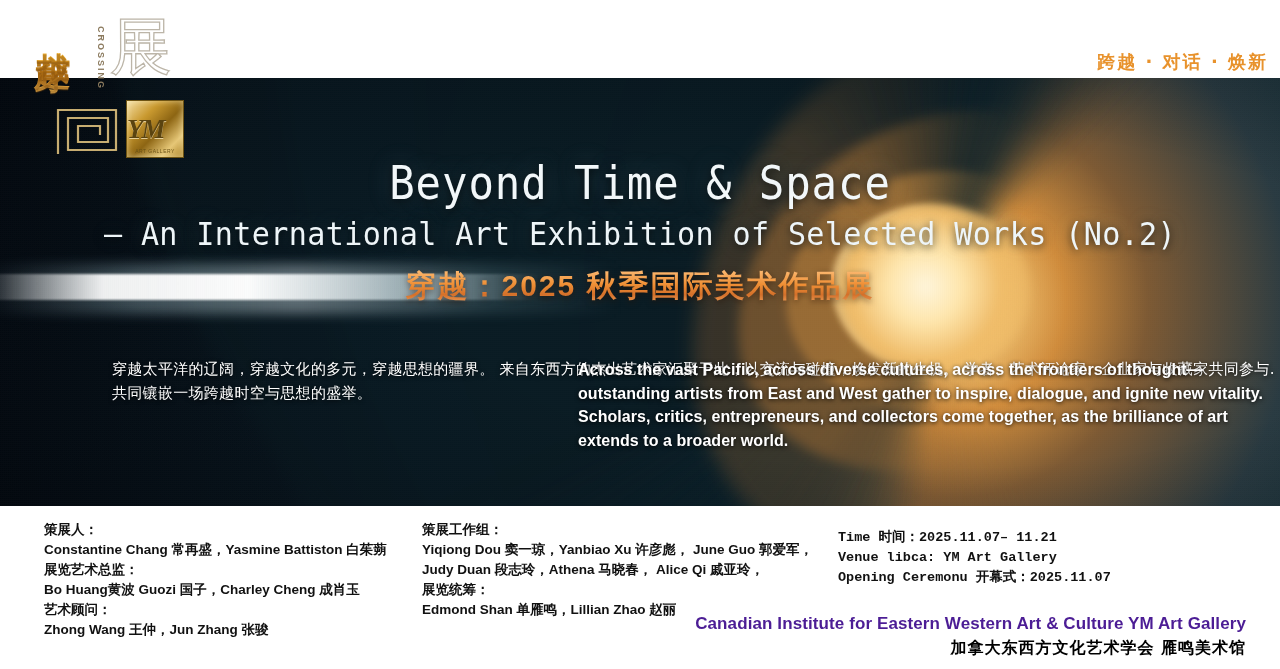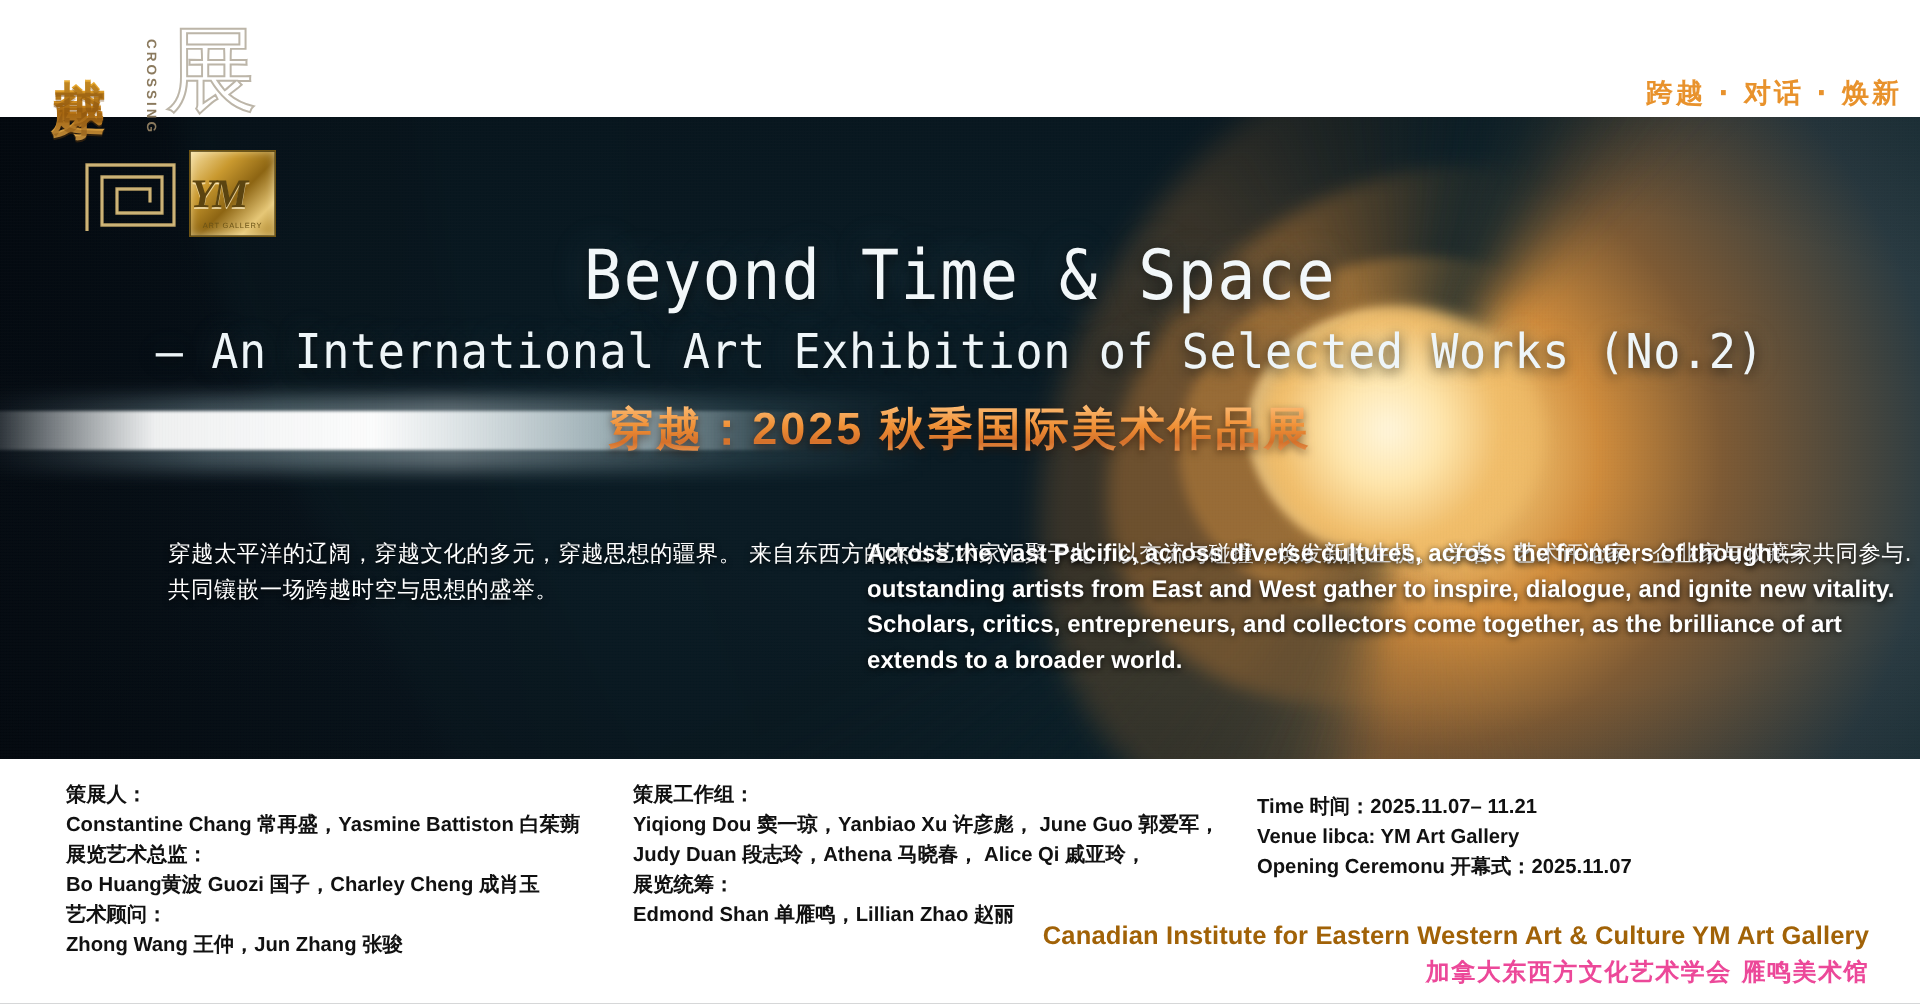--- a/index.html
+++ b/index.html
@@ -198,34 +198,34 @@
     position:absolute;
     font-family:"Liberation Sans",sans-serif;
     color:#111111;
     font-size:13.5px;
     font-weight:700;
     line-height:20px;
     white-space:pre-line;
   }
   .col-left{left:44px;top:14px;}
   .col-mid{left:422px;top:14px;}
-  .col-right{left:838px;top:22px;}
+  .col-right{left:838px;top:22px;font-family:Liberation Mono, monospace;}
 
   .footer-en{
     position:absolute;left:0;top:614px;width:1280px;
     text-align:right;padding-right:34px;box-sizing:border-box;
     font-family:"Liberation Sans",sans-serif;
-    font-size:17px;font-weight:700;color:#a16207;
+    font-size:17px;font-weight:700;color:#4c1d95;
     letter-spacing:.1px;z-index:55;
   }
   .footer-cn{
     position:absolute;left:0;top:638px;width:1280px;
     text-align:right;padding-right:34px;box-sizing:border-box;
     font-family:"DejaVu Sans",sans-serif;
-    font-size:16px;font-weight:700;color:#ec4899;
+    font-size:16px;font-weight:700;color:#000000;
     letter-spacing:1px;z-index:55;
   }
 </style>
 </head>
 <body>
 
 <div id="poster">
 
   <div class="stage">
     <div class="base"></div>

